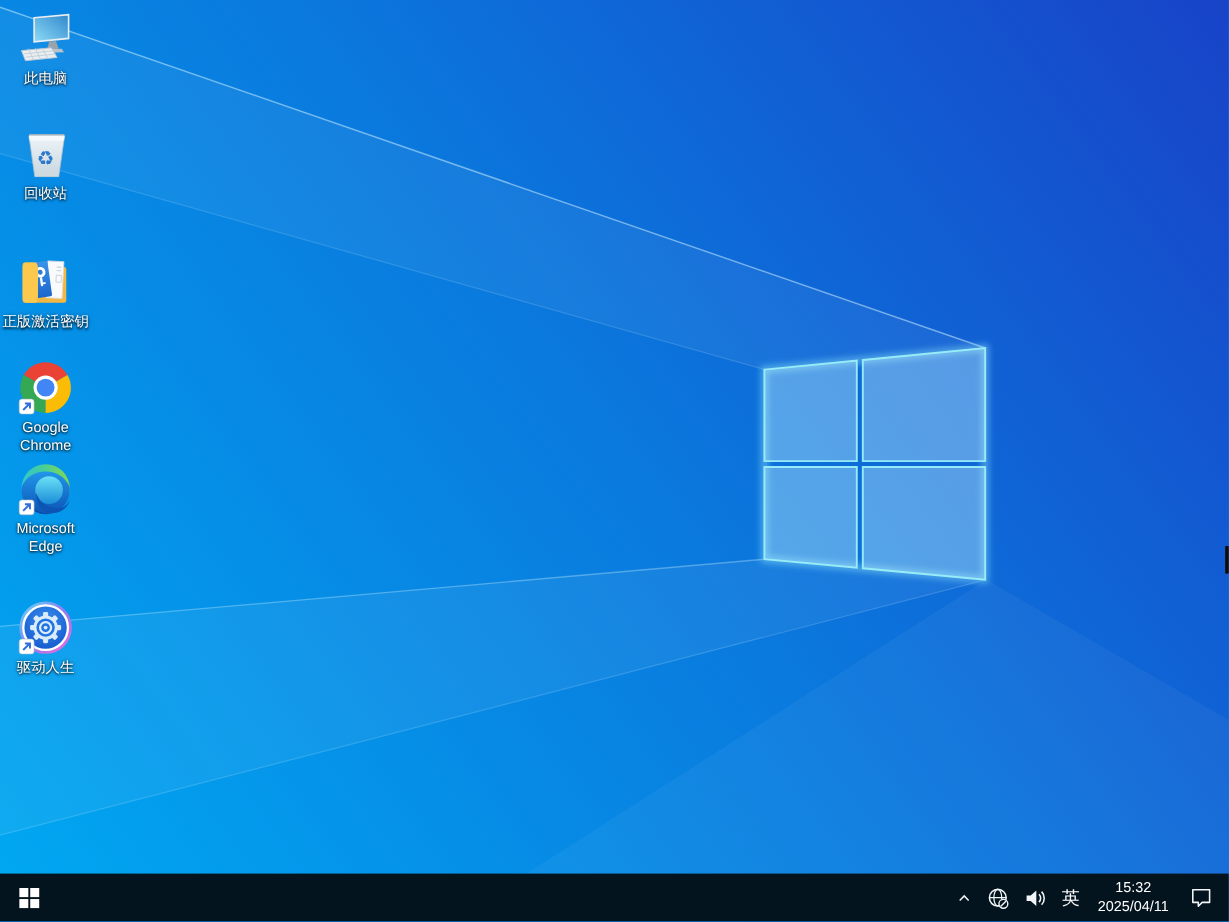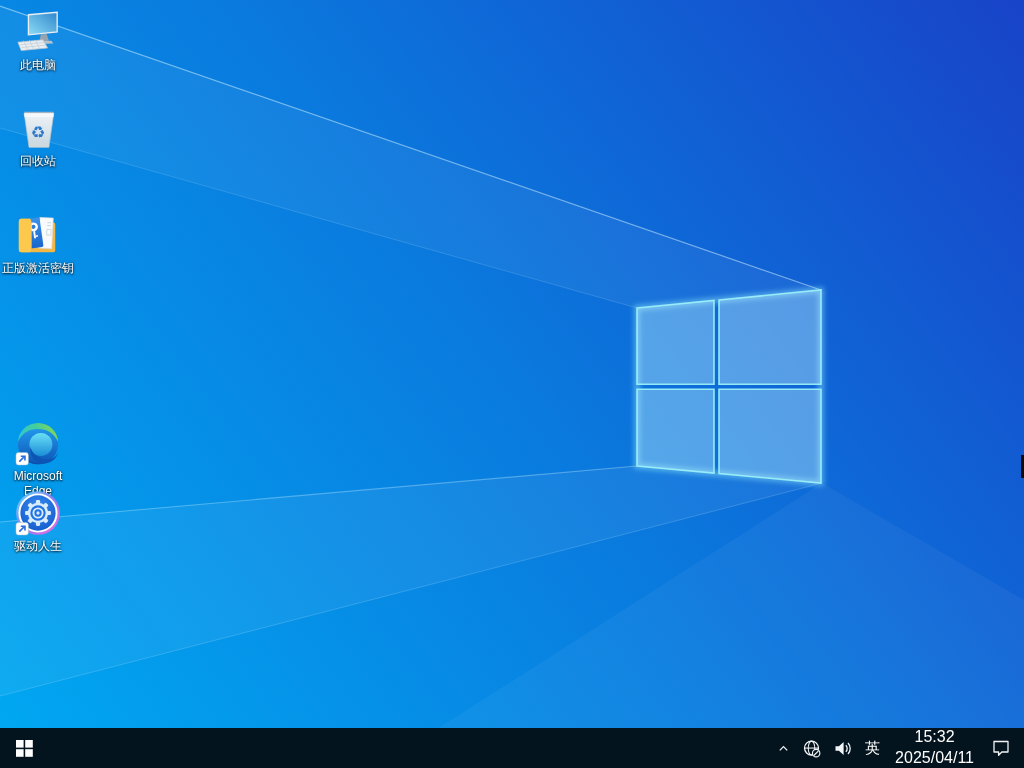--- a/index.html
+++ b/index.html
@@ -16,21 +16,21 @@
   
   .taskbar{position:absolute;left:0;bottom:0;width:1024px;height:40px;background:#04141e;
            display:flex;align-items:center;z-index:5;}
   .startbtn{width:48px;height:40px;display:flex;align-items:center;justify-content:center;
             background:none;border:none;padding:0;cursor:pointer;}
   .tb-spacer{flex:1;}
   .tray{display:flex;align-items:center;height:40px;color:#f2f5f7;}
   .tray-item{display:flex;align-items:center;justify-content:center;height:40px;padding:0 6px;cursor:pointer;}
   .ime{font-size:15px;color:#fff;padding:0 7px;}
   .clock{display:flex;flex-direction:column;align-items:center;justify-content:center;
-         font-size:16px;line-height:1.3;color:#fff;padding:0 8px;cursor:pointer;}
+         font-size:12px;line-height:1.3;color:#fff;padding:0 8px;cursor:pointer;}
   .notify{padding:0 13px 0 9px;}
   
   .edge-handle{position:absolute;right:0;top:455px;width:3px;height:23px;background:#0d0d0d;z-index:4;}
 </style>
 </head>
 <body>
 
 <div class="screen">
 
   <svg class="wallpaper" viewBox="0 0 1024 768" preserveAspectRatio="none">
@@ -125,22 +125,36 @@
         <circle cx="20.5" cy="15.5" r="4.6" fill="#fff"></circle>
         <circle cx="20.5" cy="15.5" r="2.1" fill="#2f7cd8"></circle>
         <rect x="19.5" y="19.8" width="2" height="8" rx="1" fill="#fff"></rect>
         <rect x="21.4" y="24.6" width="2.4" height="1.6" fill="#fff"></rect>
       </g>
       <path d="M4,11 c0,-2.2 1.2,-4 3,-4 h8 c1.6,0 2.4,2.8 2.4,6 v23 c0,3.2 -0.8,6 -2.4,6 H7 c-1.8,0 -3,-1.8 -3,-4 Z" fill="#fcc84e"></path>
     </svg>
     <span class="lbl">正版激活密钥</span>
   </button>
 
-
-  <button class="dicon" style="top:420px">
+  <button class="dicon" style="top:300px">
+    <svg class="art" viewBox="0 0 48 48">
+      <path d="M24,24 L4.95,13 A22,22 0 0 1 43.05,13 Z" fill="#ea4335"></path>
+      <path d="M24,24 L4.95,13 A22,22 0 0 0 24,46 Z" fill="#34a853"></path>
+      <path d="M24,24 L24,46 A22,22 0 0 0 43.05,13 Z" fill="#fbbc05"></path>
+      <circle cx="24" cy="24" r="10.5" fill="#fff"></circle>
+      <circle cx="24" cy="24" r="7.8" fill="#4285f4"></circle>
+      <g>
+        <rect x="1" y="34" width="13" height="13" rx="2.5" fill="#fff" stroke="#9fb6c8" stroke-width="0.5"></rect>
+        <path d="M4.5,43.5 L10,38 M6,37.8 h4.4 v4.4" fill="none" stroke="#2f6fe0" stroke-width="1.7"></path>
+      </g>
+    </svg>
+    <span class="lbl">Google Chrome</span>
+  </button>
+
+  <button class="dicon" style="top:384px">
     <svg class="art" viewBox="0 0 48 48">
       <defs>
         <linearGradient id="egA" x1="0" y1="0.6" x2="1" y2="0.2">
           <stop offset="0" stop-color="#2ec6d8"></stop>
             <stop offset="0.55" stop-color="#43cd9e"></stop>
             <stop offset="1" stop-color="#86d94f"></stop>
         </linearGradient>
         <linearGradient id="egB" x1="0" y1="0" x2="0" y2="1">
           <stop offset="0" stop-color="#2196ea"></stop>
             <stop offset="1" stop-color="#0d54b4"></stop>
@@ -156,21 +170,21 @@
       <path d="M16,28 C18,35 24,40 32,41 C38,41.8 43,39 44.7,34 C44,40 38,45.3 30,45.6 C21,45.8 15,38 16,28 Z" fill="#0d55b5"></path>
       <path d="M6,32 C10,41 17,45.6 26,45.7 C19,46.8 11,43 7.5,36.5 C6.8,35 6.2,33.6 6,32 Z" fill="#0a3f96" opacity="0.9"></path>
       <g>
         <rect x="1" y="34" width="13" height="13" rx="2.5" fill="#fff" stroke="#9fb6c8" stroke-width="0.5"></rect>
         <path d="M4.5,43.5 L10,38 M6,37.8 h4.4 v4.4" fill="none" stroke="#2f6fe0" stroke-width="1.7"></path>
       </g>
     </svg>
     <span class="lbl">Microsoft Edge</span>
   </button>
 
-  <button class="dicon" style="top:490px">
+  <button class="dicon" style="top:500px">
     <svg class="art" viewBox="0 0 48 48">
       <defs>
         <linearGradient id="rim1" x1="0" y1="0" x2="1" y2="1">
           <stop offset="0" stop-color="#5ad8f8"></stop>
             <stop offset="0.5" stop-color="#8f7cf0"></stop>
             <stop offset="1" stop-color="#ef6ade"></stop>
         </linearGradient>
         <radialGradient id="drvd" cx="0.5" cy="0.35" r="0.8">
           <stop offset="0" stop-color="#3b8ef0"></stop>
             <stop offset="1" stop-color="#0d52c8"></stop>

